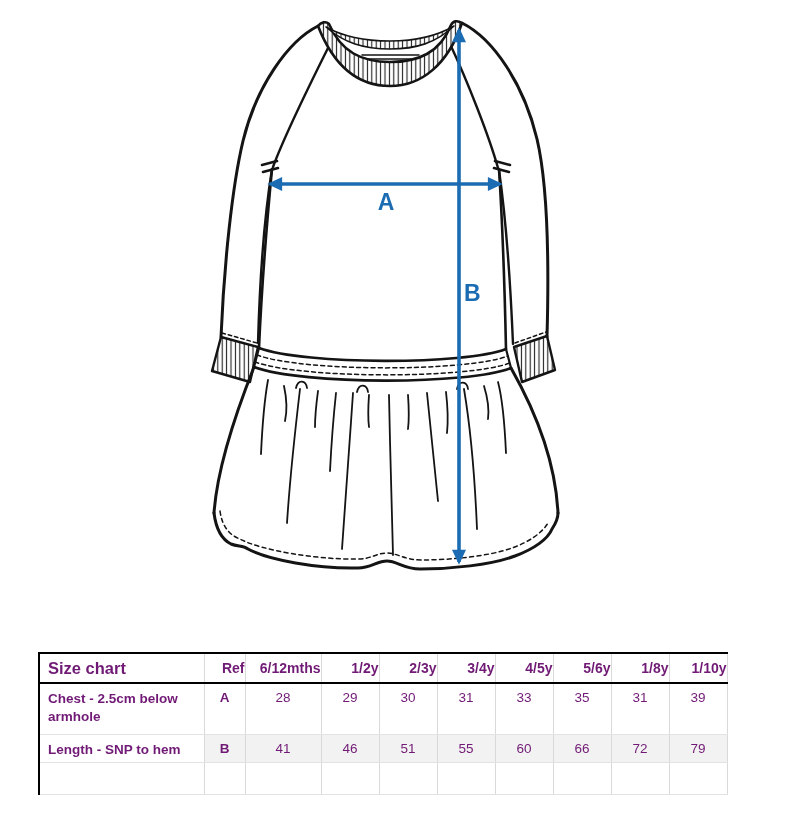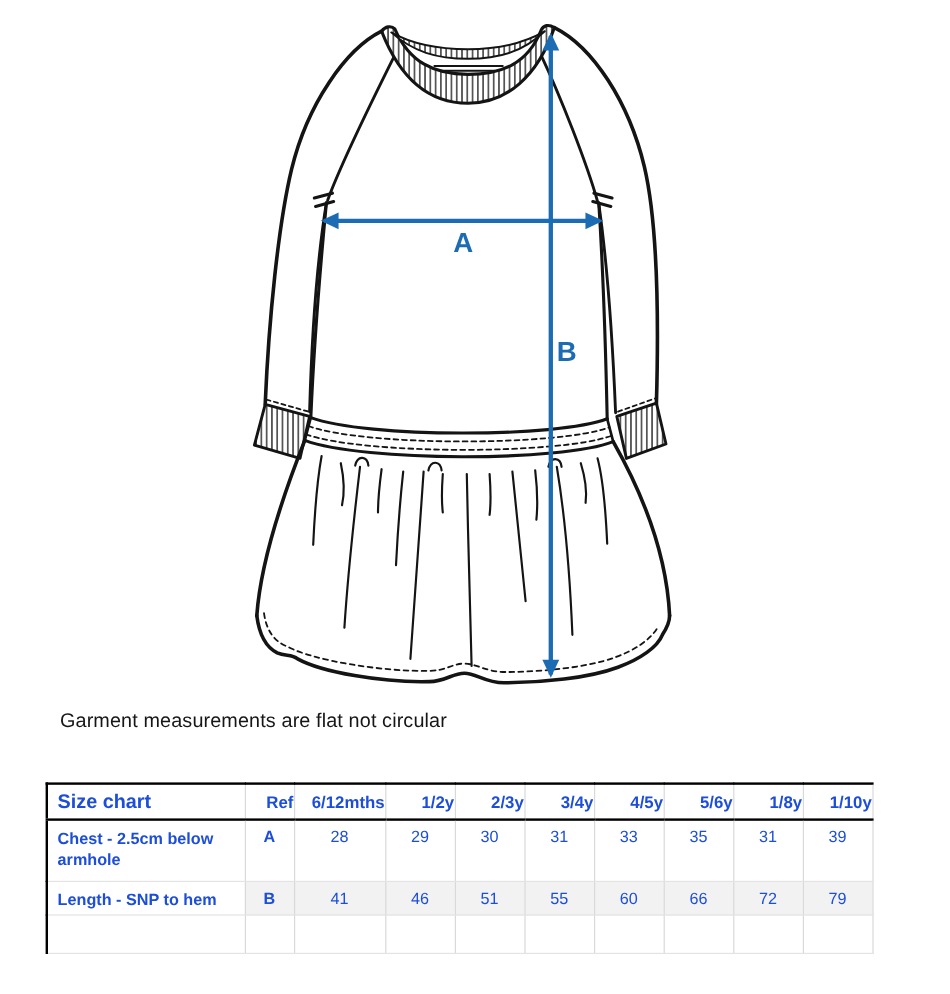--- a/index.html
+++ b/index.html
@@ -8,21 +8,21 @@
 
   svg.garment { position:absolute; left:0; top:0; }
 
   .note { position:absolute; left:50px; top:592px; font-size:16.5px; color:#161616; letter-spacing:0.1px; }
 
   table.size-table {
     position:absolute; left:38px; top:652px;
     width:688px; table-layout:fixed; border-collapse:collapse; background:#fff;
     border-top:2px solid #000; border-left:2px solid #000;
     border-right:1px solid #d9d9d9; border-bottom:1px solid #cfcfcf;
-    color:#1d4ed8;
+    color:#701a75;
   }
   .size-table th {
     height:28px; font-size:14px; font-weight:bold; text-align:right; vertical-align:middle;
     border-bottom:2px solid #000; border-right:1px solid #d9d9d9; padding:0;
   }
   .size-table th.title { font-size:16.5px; text-align:left; padding-left:8px; }
   .size-table td {
     font-size:13.5px; text-align:center; vertical-align:top;
     border-right:1px solid #d9d9d9; border-bottom:1px solid #e3e3e3;
     padding:6px 2px 0 2px;
@@ -116,21 +116,20 @@
     </g>
 
     <g fill="none" stroke-linecap="butt">
       <path d="M270,184 L500,184" stroke="#1b6cb2" stroke-width="3.6" marker-start="url(#arr)" marker-end="url(#arr)"></path>
       <path d="M459,30 L459,562" stroke="#1b6cb2" stroke-width="3.6" marker-start="url(#arr)" marker-end="url(#arr)"></path>
       <text x="386" y="210" text-anchor="middle" fill="#1b6cb2" font-family="Liberation Sans, sans-serif" font-size="23" font-weight="bold">A</text>
       <text x="464" y="301" text-anchor="start" fill="#1b6cb2" font-family="Liberation Sans, sans-serif" font-size="23" font-weight="bold">B</text>
     </g>
   </svg>
 
-  <div class="note">Garment measurements are flat not circular</div>
 
   <table class="size-table">
     <colgroup>
       <col style="width:165px">
         <col style="width:41px">
         <col style="width:76px">
       <col style="width:58px">
         <col style="width:58px">
         <col style="width:58px">
       <col style="width:58px">

